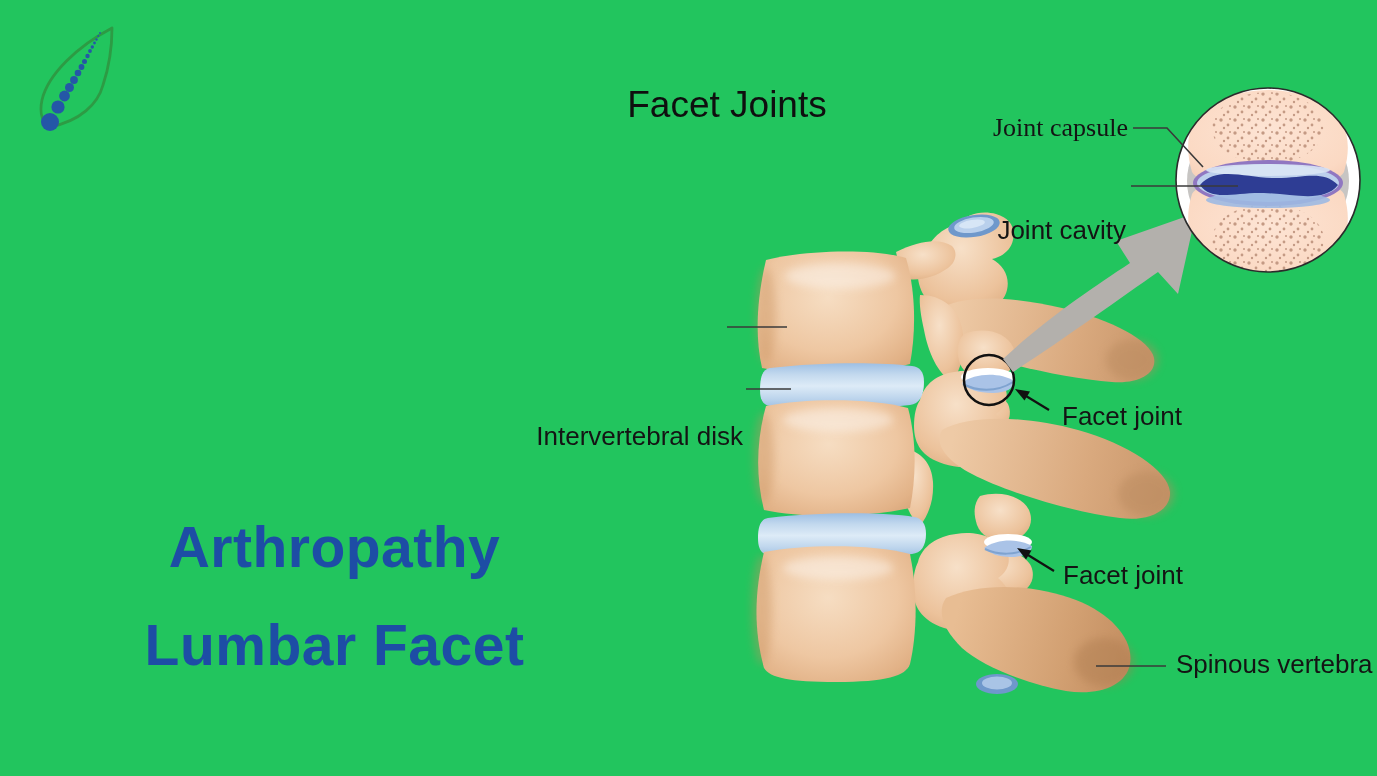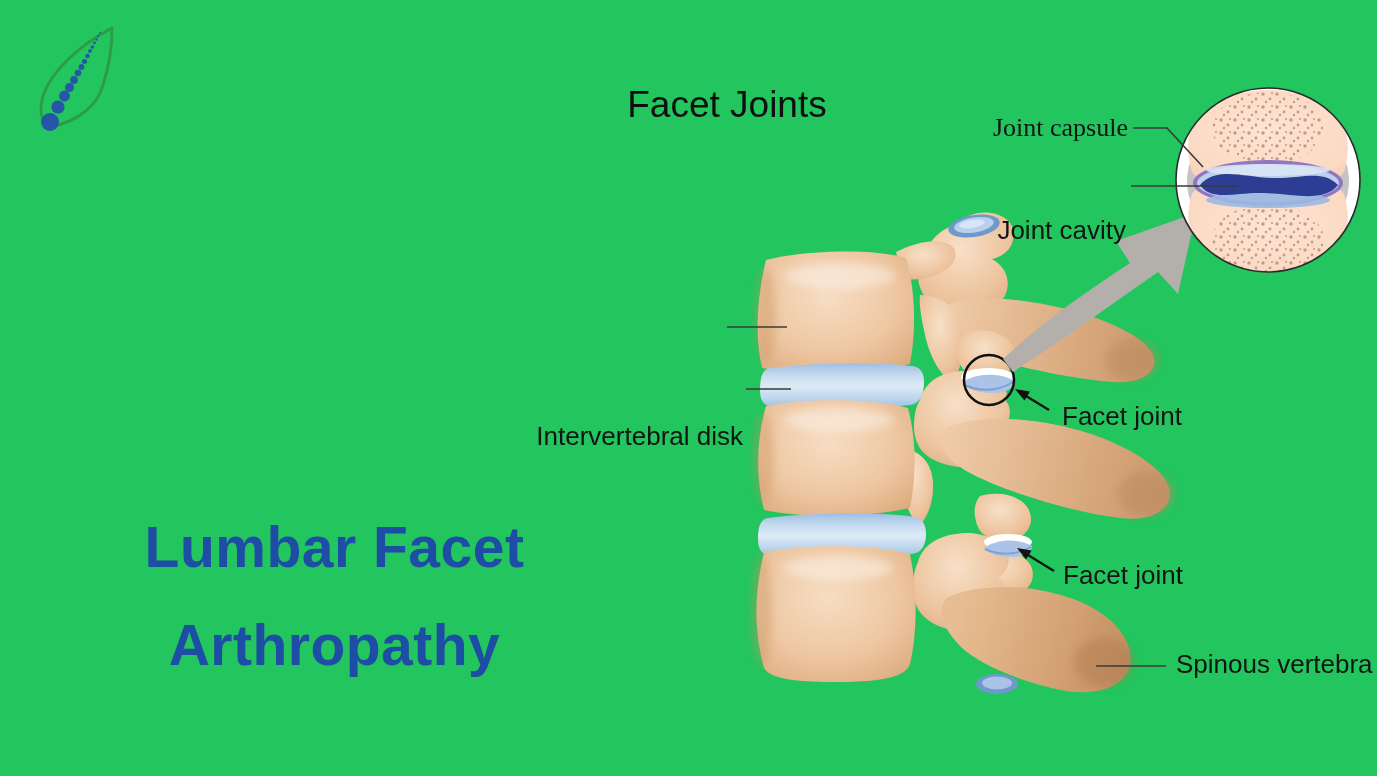--- a/index.html
+++ b/index.html
@@ -197,22 +197,22 @@
       <path d="M 1049,410 L 1026,396" stroke="#111111" stroke-width="2.2" fill="none"></path>
       <path d="M 1015,389 L 1030,391.5 L 1024.5,400.5 Z" fill="#111111"></path>
       <path d="M 1054,571 L 1028,555" stroke="#111111" stroke-width="2.2" fill="none"></path>
       <path d="M 1017,548 L 1031.5,550.5 L 1026,559.5 Z" fill="#111111"></path>
     </g>
   </svg>
 
   <div class="diagram-title">Facet Joints</div>
 
   <div class="headline">
+    <div>Arthropathy</div>
     <div>Lumbar Facet</div>
-    <div>Arthropathy</div>
   </div>
 
   <div class="lbl" id="lbl-capsule">Joint capsule</div>
   <div class="lbl" id="lbl-cavity">Joint cavity</div>
   <div class="lbl" id="lbl-disk">Intervertebral disk</div>
   <div class="lbl" id="lbl-facet1">Facet joint</div>
   <div class="lbl" id="lbl-facet2">Facet joint</div>
   <div class="lbl" id="lbl-spinous">Spinous vertebra</div>
 
 </div>

